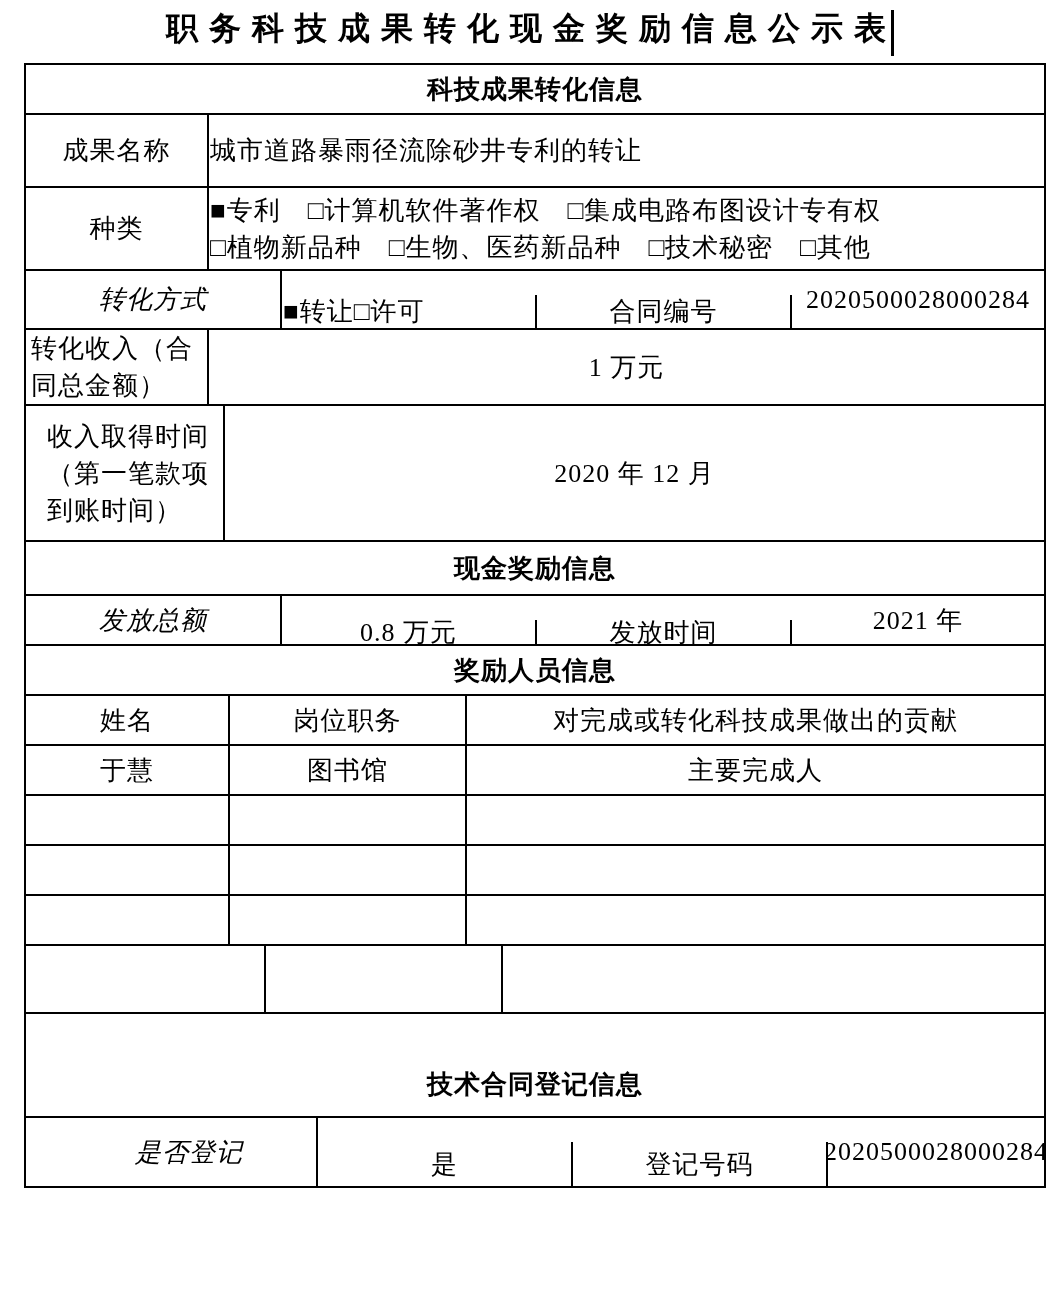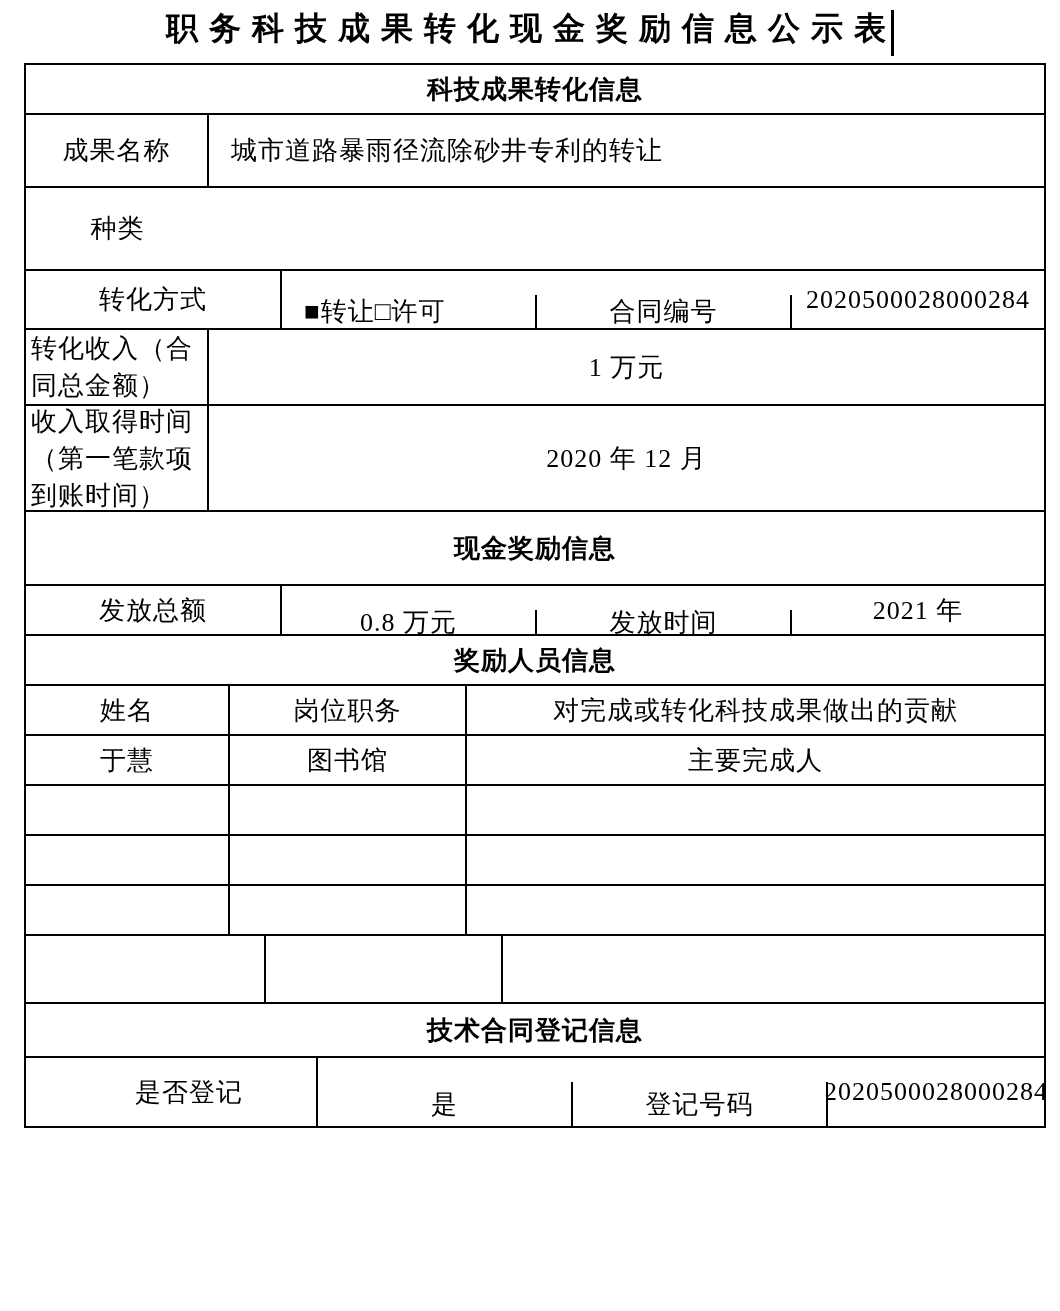--- a/index.html
+++ b/index.html
@@ -45,49 +45,49 @@
     letter-spacing: 1px;
   }
   .row { display: flex; border-bottom: 2px solid #000000; }
   .row:last-child { border-bottom: none; }
 
   .h69  { height: 50px; }
   .h73  { height: 73px; }
   .h83  { height: 83px; }
   .h59  { height: 59px; }
   .h76  { height: 76px; }
-  .h110 { height: 106px; }
-  .h74  { height: 74px; }
+  .h110 { height: 136px; padding-left: 16px; }
+  .h74  { height: 54px; }
   .h68  { height: 68px; padding-left: 36px; }
-  .h70  { height: 54px; }
+  .h70  { height: 66px; margin-top: 38px; }
 
   .c {
     border-right: 2px solid #000000;
     display: flex;
     align-items: center;
     justify-content: center;
     text-align: center;
     overflow: hidden;
   }
   .c:last-child { border-right: none; }
 
   .full { flex: 1 1 auto; }
   .grow { flex: 1 1 auto; }
   .w183 { flex: 0 0 183px; text-align: right; }
-  .w256 { flex: 0 0 256px; }
+  .w256 { flex: 0 0 256px; font-style: italic; }
   .w255 { flex: 0 0 255px; margin-top: 24px; }
   .w204 { flex: 0 0 204px; }
   .w237 { flex: 0 0 237px; }
 
   .bold { font-weight: bold; }
 
   .left-pad {
     justify-content: flex-start;
     text-align: left;
-    padding-left: 22px;
+    padding-left: 1px;
     padding-right: 6px;
   }
   .label-wrap {
     justify-content: flex-start;
     text-align: left;
     padding: 2px 3px 2px 5px;
     line-height: 37px;
     align-items: center;
   }
   .two-line {
@@ -110,20 +110,24 @@
     <div class="c full bold">科技成果转化信息</div>
   </div>
 
   <div class="row h73">
     <div class="c w183">成果名称</div>
     <div class="c grow left-pad">城市道路暴雨径流除砂井专利的转让</div>
   </div>
 
   <div class="row h83">
     <div class="c w183">种类</div>
+    <div class="c grow two-line left-pad">
+      <div>■专利　□计算机软件著作权　□集成电路布图设计专有权</div>
+      <div>□植物新品种　□生物、医药新品种　□技术秘密　□其他</div>
+    </div>
   </div>
 
   <div class="row h59">
     <div class="c w256">转化方式</div>
     <div class="c w255 left-pad">■转让□许可</div>
     <div class="c w255">合同编号</div>
     <div class="c grow">2020500028000284</div>
   </div>
 
   <div class="row h76">

